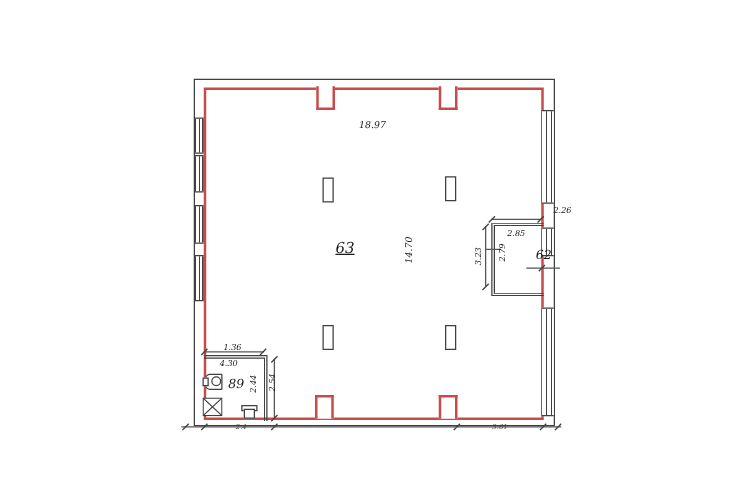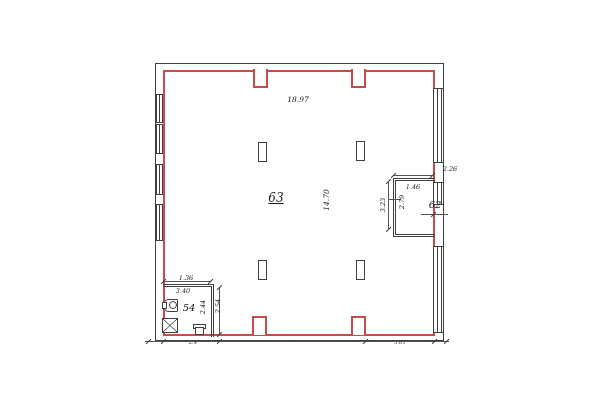--- a/index.html
+++ b/index.html
@@ -111,28 +111,28 @@
 
   <div class="abs dim-v" style="left:219px;top:287px;height:47px;"></div>
   <div class="abs tick" style="left:216px;top:287px;"></div>
   <div class="abs tick" style="left:216px;top:334px;"></div>
 
   <span class="lbl f7" style="left:298px;top:100px;">18.97</span>
   <span class="lbl f12" style="left:276px;top:198px;text-decoration:underline;">63</span>
   <span class="lbl rot f7" style="left:327px;top:200px;">14.70</span>
 
   <span class="lbl f6" style="left:409px;top:169px;margin-left:41px;">2.26</span>
-  <span class="lbl f6" style="left:413px;top:187px;">1.46</span>
+  <span class="lbl f6" style="left:413px;top:187px;">2.85</span>
   <span class="lbl rot f6" style="left:402px;top:202px;">2.79</span>
   <span class="lbl rot f6" style="left:383px;top:205px;">3.23</span>
   <span class="lbl f10" style="left:419px;top:205px;padding-left:32px;">62</span>
 
   <span class="lbl f6" style="left:186px;top:278px;">1.36</span>
-  <span class="lbl f6" style="left:183px;top:291px;">3.40</span>
-  <span class="lbl f10" style="left:189px;top:308px;">54</span>
+  <span class="lbl f6" style="left:183px;top:291px;">4.30</span>
+  <span class="lbl f10" style="left:189px;top:308px;">89</span>
   <span class="lbl rot f6" style="left:203px;top:307px;">2.44</span>
   <span class="lbl rot f6" style="left:218px;top:306px;">2.54</span>
 
   <span class="lbl f5" style="left:193px;top:343px;">2.4</span>
   <span class="lbl f5" style="left:295px;top:342px;">· · ·</span>
   <span class="lbl f5" style="left:400px;top:343px;">3.61</span>
 
 </div>
 
 </body></html>

